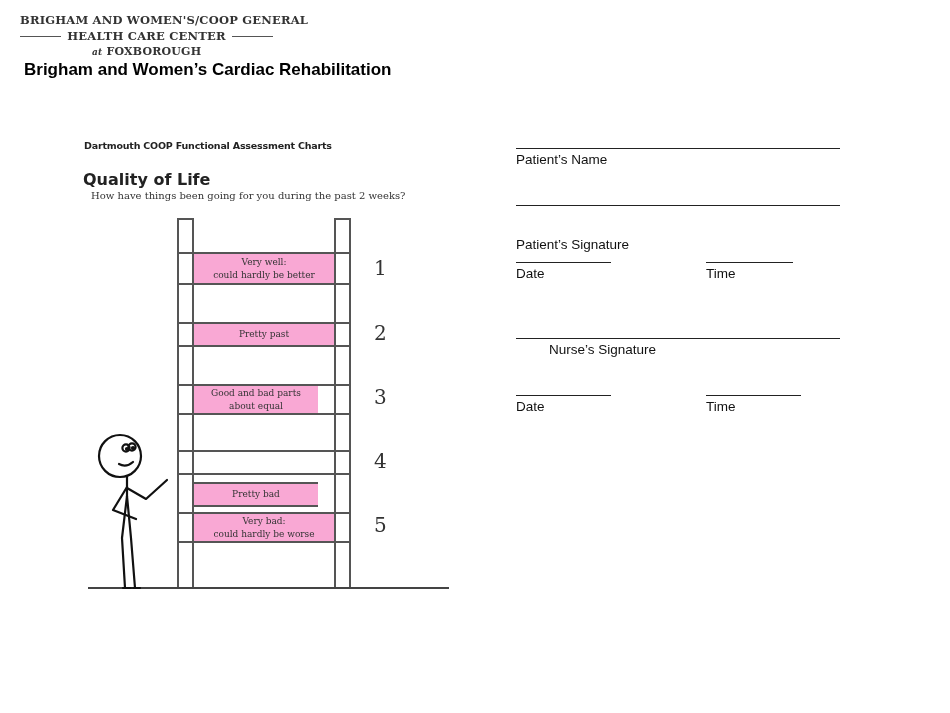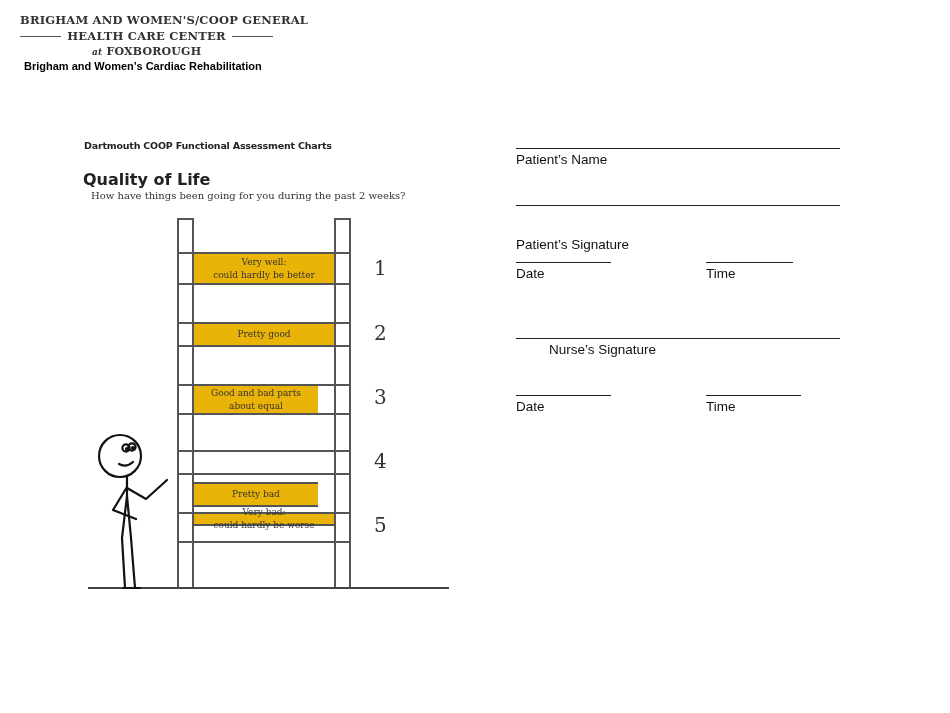--- a/index.html
+++ b/index.html
@@ -4,28 +4,28 @@
 <style>
   html, body { margin:0; padding:0; background:#ffffff; }
   body { width:950px; height:713px; position:relative; overflow:hidden; color:#1a1a1a; }
   .abs { position:absolute; }
   .hdr-serif { font-family:"DejaVu Serif", serif; font-weight:bold; color:#333; letter-spacing:0.2px; white-space:nowrap; }
   .hdr1 { left:20px; top:13px; font-size:11.5px; }
   .hdr2 { left:20px; top:29px; width:253px; font-size:11.5px; display:flex; align-items:center; gap:6px; }
   .hdr2 .rule { flex:1; height:1px; background:#555; }
   .hdr3 { left:92px; top:45px; font-size:11px; }
   .hdr3 .at { font-style:italic; font-size:9px; font-weight:bold; margin-right:4px; }
-  .subtitle { left:24px; top:60px; font-family:"Liberation Sans", sans-serif; font-weight:bold; font-size:11px; color:#000; white-space:nowrap; }
+  .subtitle { left:24px; top:60px; font-family:"Liberation Sans", sans-serif; font-weight:bold; font-size:17px; color:#000; white-space:nowrap; }
 
   .coop { left:84px; top:140px; font-family:"DejaVu Sans", sans-serif; font-size:9.5px; color:#222; font-weight:bold; letter-spacing:-0.2px; white-space:nowrap; }
   .qol { left:83px; top:155px; font-family:"DejaVu Sans", sans-serif; font-size:16px; font-weight:bold; color:#222; white-space:nowrap;margin-top:15px; }
   .question { left:91px; top:190px; font-family:"DejaVu Serif", serif; font-size:10px; color:#333; white-space:nowrap; }
 
   .rail { border:2px solid #555; box-sizing:border-box; background:#fff; }
-  .rung { border-top:2px solid #555; border-bottom:2px solid #555; box-sizing:border-box; background:#eab308; display:flex; flex-direction:column; align-items:center; justify-content:center; font-family:"DejaVu Serif", serif; font-size:9px; color:#333; line-height:13px; text-align:center; }
+  .rung { border-top:2px solid #555; border-bottom:2px solid #555; box-sizing:border-box; background:#f9a8d4; display:flex; flex-direction:column; align-items:center; justify-content:center; font-family:"DejaVu Serif", serif; font-size:9px; color:#333; line-height:13px; text-align:center; }
   .rung-rail-seg { border-top:2px solid #555; border-bottom:2px solid #555; box-sizing:border-box; }
   .num { font-family:"DejaVu Serif", serif; font-size:20px; color:#333; }
   .ground { left:88px; top:587px; width:361px; height:1.5px; background:#444; }
 
   .sig { font-family:"Liberation Sans", sans-serif; font-size:13.5px; color:#111; white-space:nowrap; }
   .sig-line { height:1px; background:#222; }
 </style>
 </head>
 <body>
 
@@ -49,39 +49,39 @@
 
 <div class="abs rung-rail-seg" style="left:177px; top:252px; width:174px; height:33px;"></div>
 <div class="abs rung" style="left:194px; top:252px; width:140px; height:33px;">
   <span>Very well:</span>
   <span>could hardly be better</span>
 </div>
 <div class="abs num" style="left:374px; top:256px;">1</div>
 
 <div class="abs rung-rail-seg" style="left:177px; top:322px; width:174px; height:25px;"></div>
 <div class="abs rung" style="left:194px; top:322px; width:140px; height:25px;">
-  <span>Pretty good</span>
+  <span>Pretty past</span>
 </div>
 <div class="abs num" style="left:374px; top:321px;">2</div>
 
 <div class="abs rung-rail-seg" style="left:177px; top:384px; width:174px; height:31px;"></div>
 <div class="abs rung" style="left:194px; top:384px; width:124px; height:31px;">
   <span>Good and bad parts</span>
   <span>about equal</span>
 </div>
 <div class="abs num" style="left:374px; top:385px;">3</div>
 
 <div class="abs rung-rail-seg" style="left:177px; top:450px; width:174px; height:25px;"></div>
 <div class="abs rung" style="left:194px; top:450px; width:124px; height:25px;margin-top:32px;">
   <span>Pretty bad</span>
 </div>
 <div class="abs num" style="left:374px; top:449px;">4</div>
 
 <div class="abs rung-rail-seg" style="left:177px; top:512px; width:174px; height:31px;"></div>
-<div class="abs rung" style="left:194px; top:512px; width:140px; height:14px;">
+<div class="abs rung" style="left:194px; top:512px; width:140px; height:31px;">
   <span>Very bad:</span>
   <span>could hardly be worse</span>
 </div>
 <div class="abs num" style="left:374px; top:513px;">5</div>
 
 <div class="abs ground"></div>
 
 <svg class="abs" style="left:95px; top:430px;" width="80" height="162" viewBox="0 0 80 162">
   <g fill="none" stroke="#111" stroke-width="2.2" stroke-linecap="round" stroke-linejoin="round">
     <circle cx="25" cy="26" r="21"></circle>

